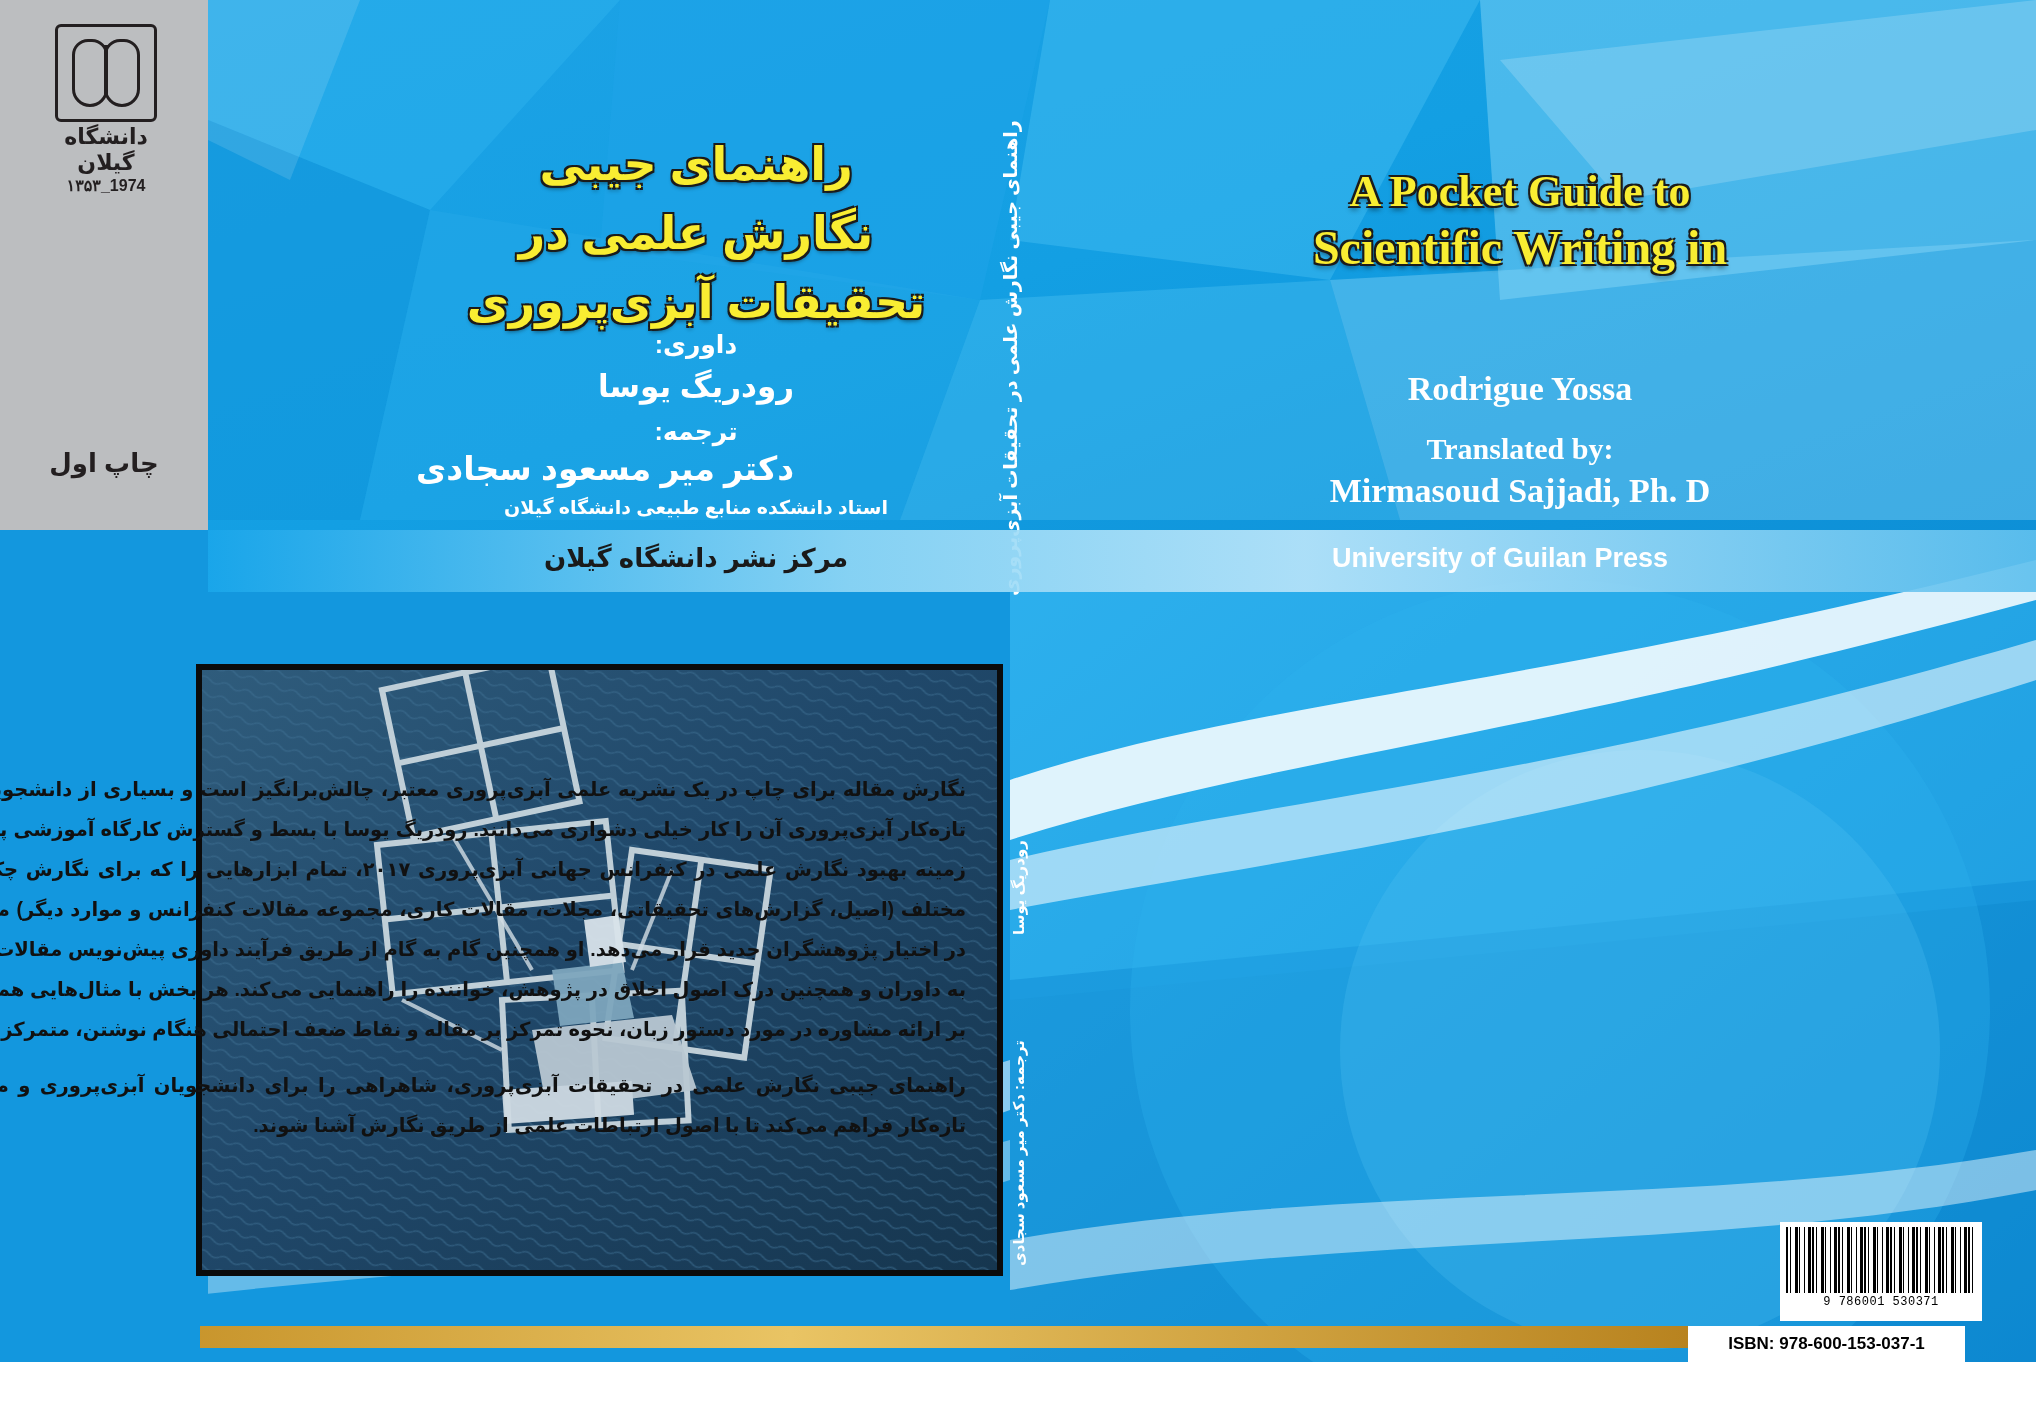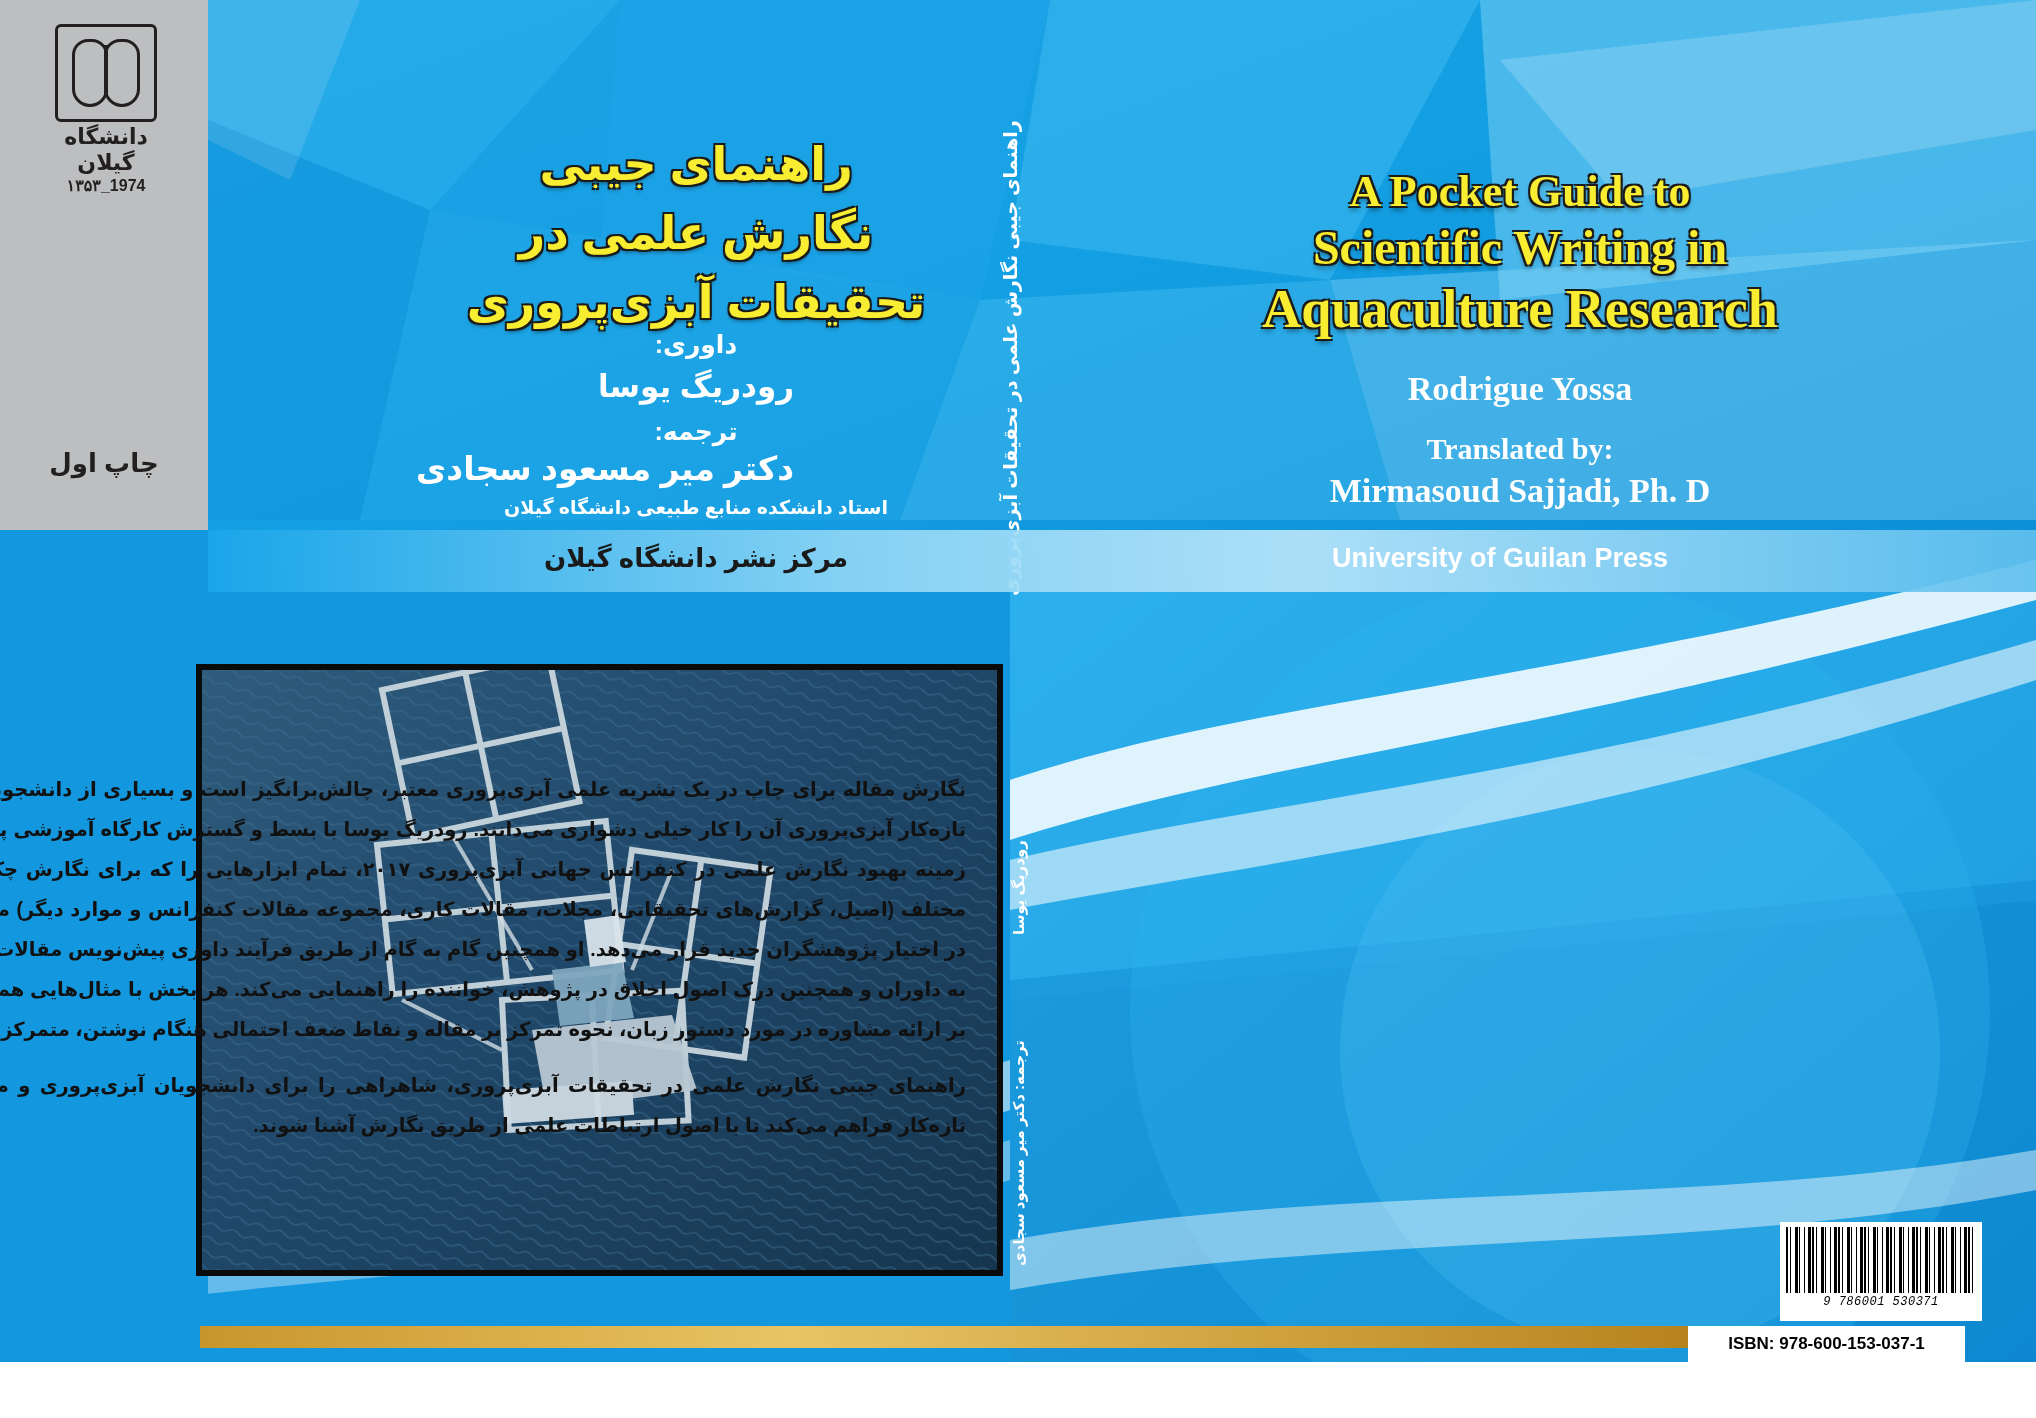--- a/index.html
+++ b/index.html
@@ -296,21 +296,20 @@
       #000 18px 19px, #fff 19px 22px, #000 22px 25px, #fff 25px 26px);
   }
   .barcode .num {
     text-align: center;
     font-family: "Liberation Mono", monospace;
     font-size: 12px;
     letter-spacing: .5px;
     color: #000;
     direction: ltr;
     margin-top: 2px;
-    font-style: italic;
   }
   .isbn-bar {
     position: absolute;
     left: 1688px; top: 1326px;
     width: 277px; height: 36px;
     background: #ffffff;
     color: #000000;
     font-size: 17px;
     font-weight: bold;
     direction: ltr;
@@ -415,21 +414,20 @@
   <div class="fa-translator">دکتر میر مسعود سجادی</div>
   <div class="fa-affil">استاد دانشکده منابع طبیعی دانشگاه گیلان</div>
 
   <div class="pub-band"></div>
   <div class="pub-fa">مرکز نشر دانشگاه گیلان</div>
   <div class="pub-en">University of Guilan Press</div>
 
   <div class="en-title">
     <span class="t1">A Pocket Guide to</span>
     <span class="t2">Scientific Writing in</span>
-    <span class="t3">Aquaculture Research</span>
   </div>
   <div class="en-author">Rodrigue Yossa</div>
   <div class="en-trans-by">Translated by:</div>
   <div class="en-translator">Mirmasoud Sajjadi, Ph. D</div>
 
   <div class="photo-frame">
     <svg viewBox="0 0 795 600" preserveAspectRatio="none">
       <defs>
         <linearGradient id="water" x1="0" y1="0" x2="1" y2="1">
           <stop offset="0" stop-color="#2f5c7c"></stop>

